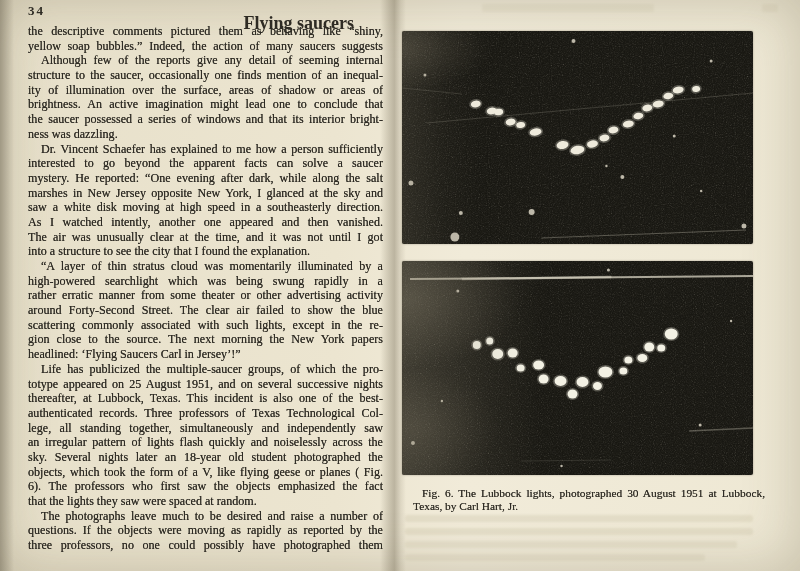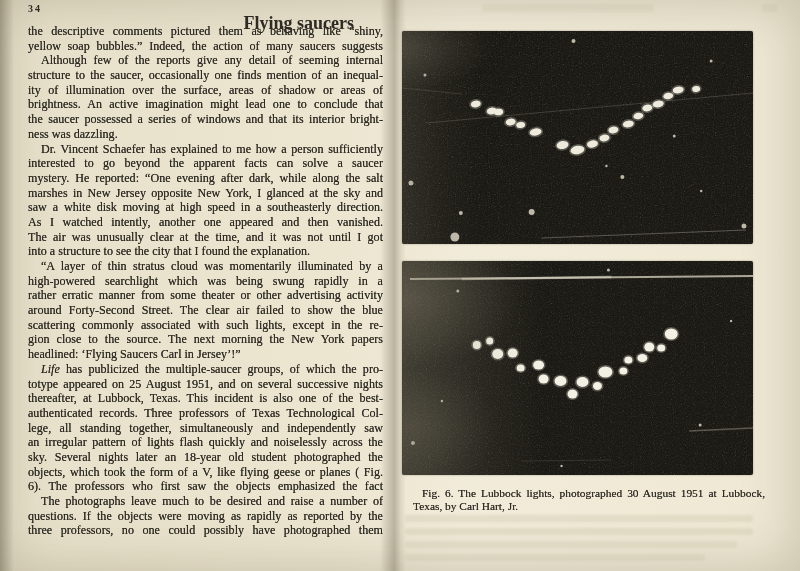--- a/index.html
+++ b/index.html
@@ -5,28 +5,28 @@
   html,body{margin:0;padding:0;background:#555;}
   #scene{
     position:relative;width:800px;height:571px;overflow:hidden;
     background:linear-gradient(90deg,#e7e0ca 0%,#ece5d0 42%,#f1ebd9 58%,#eee8d4 100%);
     box-shadow:inset 0 0 55px rgba(95,84,55,.28);
     font-family:"Liberation Serif","DejaVu Serif",serif;
     color:#2e2b24;
   }
   
   .left-page{position:absolute;left:0;top:0;width:400px;height:571px;}
-  .pagenum{position:absolute;left:28px;top:3px;font-size:10px;letter-spacing:2px;font-weight:bold;}
+  .pagenum{position:absolute;left:28px;top:3px;font-size:13px;letter-spacing:2px;font-weight:bold;}
   .runhead{position:absolute;right:46px;top:13px;font-size:18px;font-weight:bold;}
   .body-text{position:absolute;left:28px;top:24px;width:355px;font-size:12.1px;line-height:14.7px;
     text-shadow:0 0 .4px rgba(46,43,36,.85);}
   .line{text-align:justify;text-align-last:justify;height:14.7px;overflow:hidden;}
   .line.last{text-align-last:left;}
   .line.ind{text-indent:13px;}
-  .it{font-style:italic;}
+  .it{}
   
   .gutter{position:absolute;left:380px;top:0;width:26px;height:571px;
     background:linear-gradient(90deg,rgba(70,60,38,0) 0%,rgba(70,60,38,.20) 35%,rgba(70,60,38,.30) 55%,rgba(70,60,38,.10) 80%,rgba(70,60,38,0) 100%);}
   .left-edge{position:absolute;left:0;top:0;width:14px;height:571px;
     background:linear-gradient(90deg,rgba(55,48,32,.33),rgba(55,48,32,0));}
   
   .right-page{position:absolute;left:400px;top:0;width:400px;height:571px;}
   .photo{position:absolute;left:2px;width:351px;background:#181712;border-radius:2px;overflow:hidden;
     box-shadow:0 0 2px rgba(40,35,20,.4);}
   #photo-top{top:31px;height:213px;}
@@ -94,20 +94,21 @@
         <div>
           <div class="line ind"><span class="it">Life</span><span> has publicized the multiple-saucer groups, of which the pro-</span></div>
           <div class="line">totype appeared on 25 August 1951, and on several successive nights</div>
           <div class="line">thereafter, at Lubbock, Texas. This incident is also one of the best-</div>
           <div class="line">authenticated records. Three professors of Texas Technological Col-</div>
           <div class="line">lege, all standing together, simultaneously and independently saw</div>
           <div class="line">an irregular pattern of lights flash quickly and noiselessly across the</div>
           <div class="line">sky. Several nights later an 18-year old student photographed the</div>
           <div class="line">objects, which took the form of a V, like flying geese or planes ( Fig.</div>
           <div class="line">6). The professors who first saw the objects emphasized the fact</div>
+          <div class="line last">that the lights they saw were spaced at random.</div>
         </div>
         <div>
           <div class="line ind">The photographs leave much to be desired and raise a number of</div>
           <div class="line">questions. If the objects were moving as rapidly as reported by the</div>
           <div class="line">three professors, no one could possibly have photographed them</div>
         </div>
       </div>
   </div>
 
   <div class="right-page">

